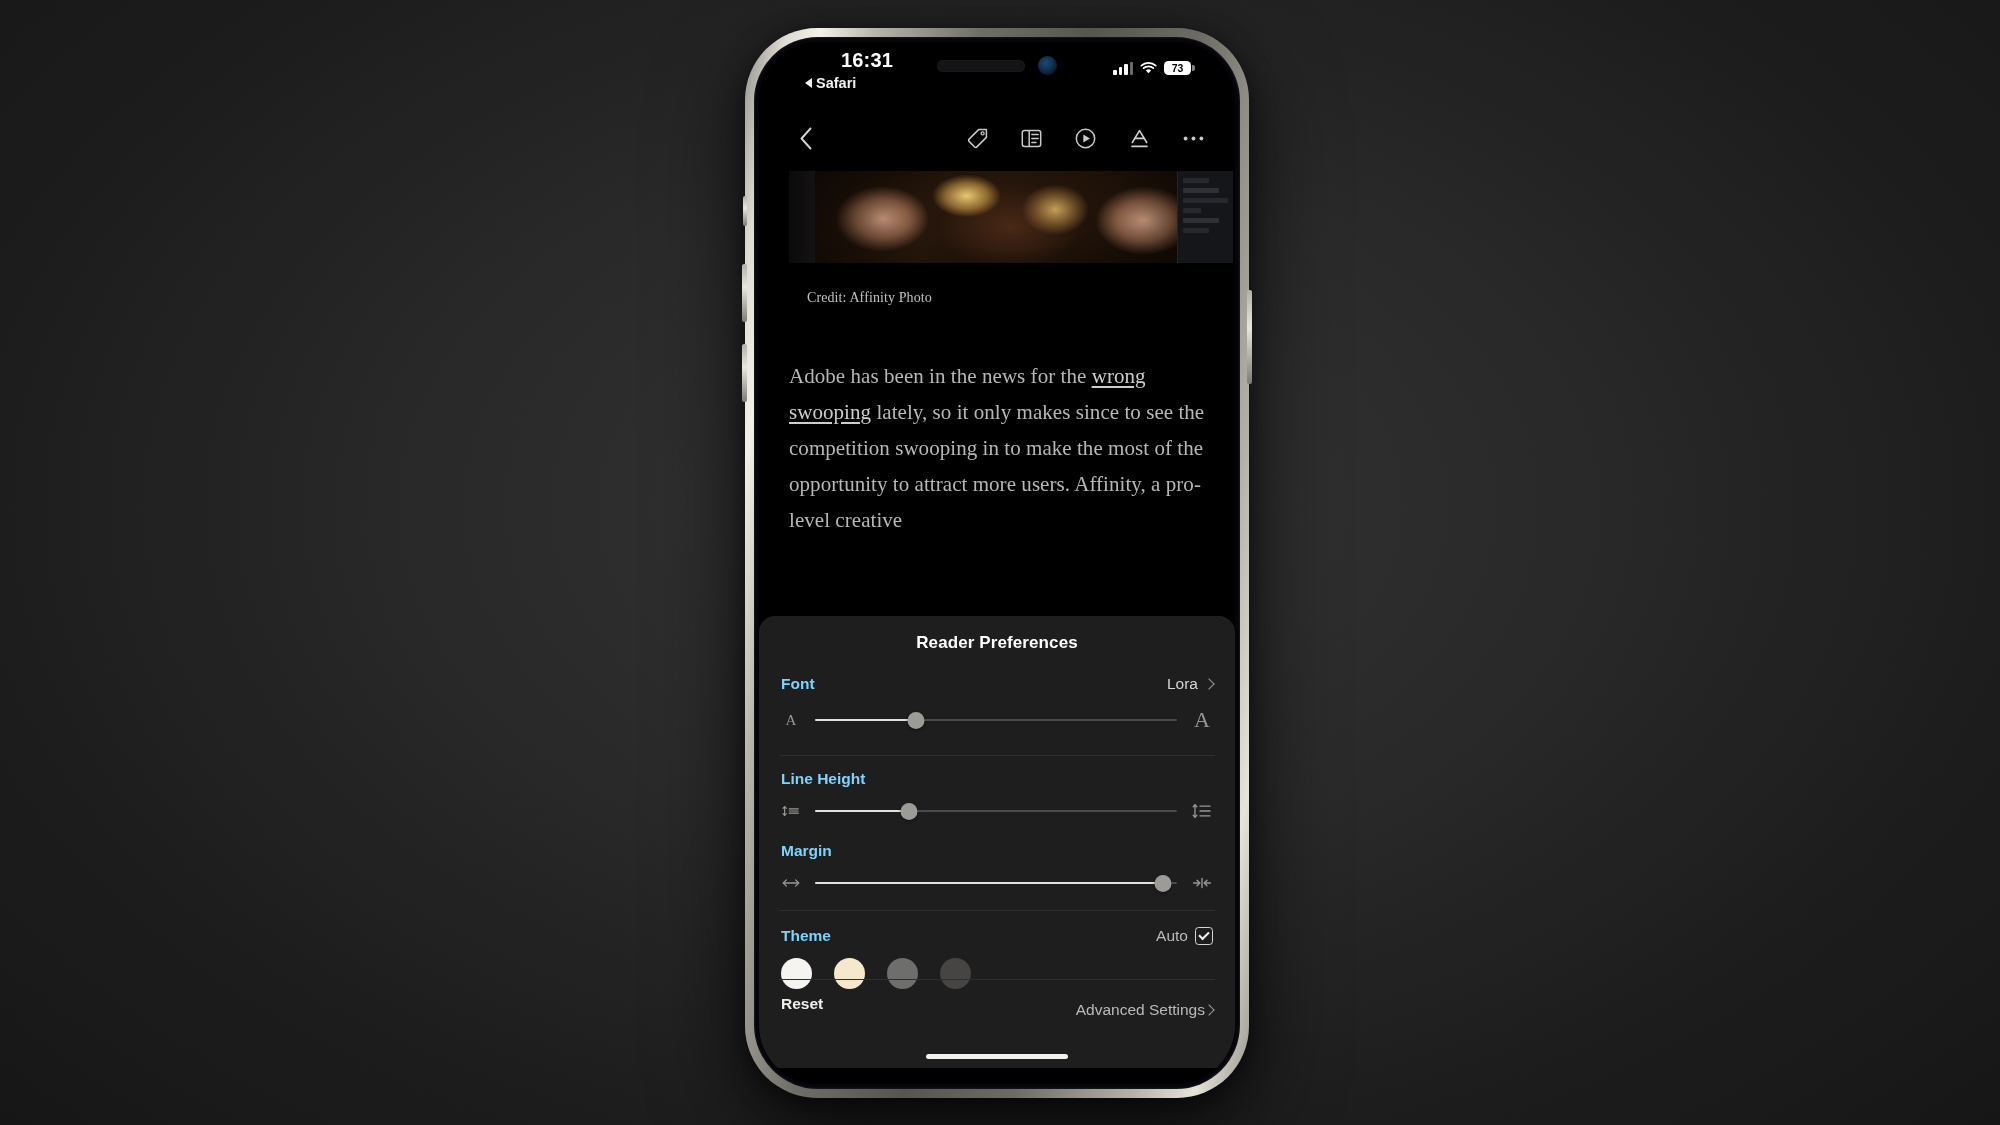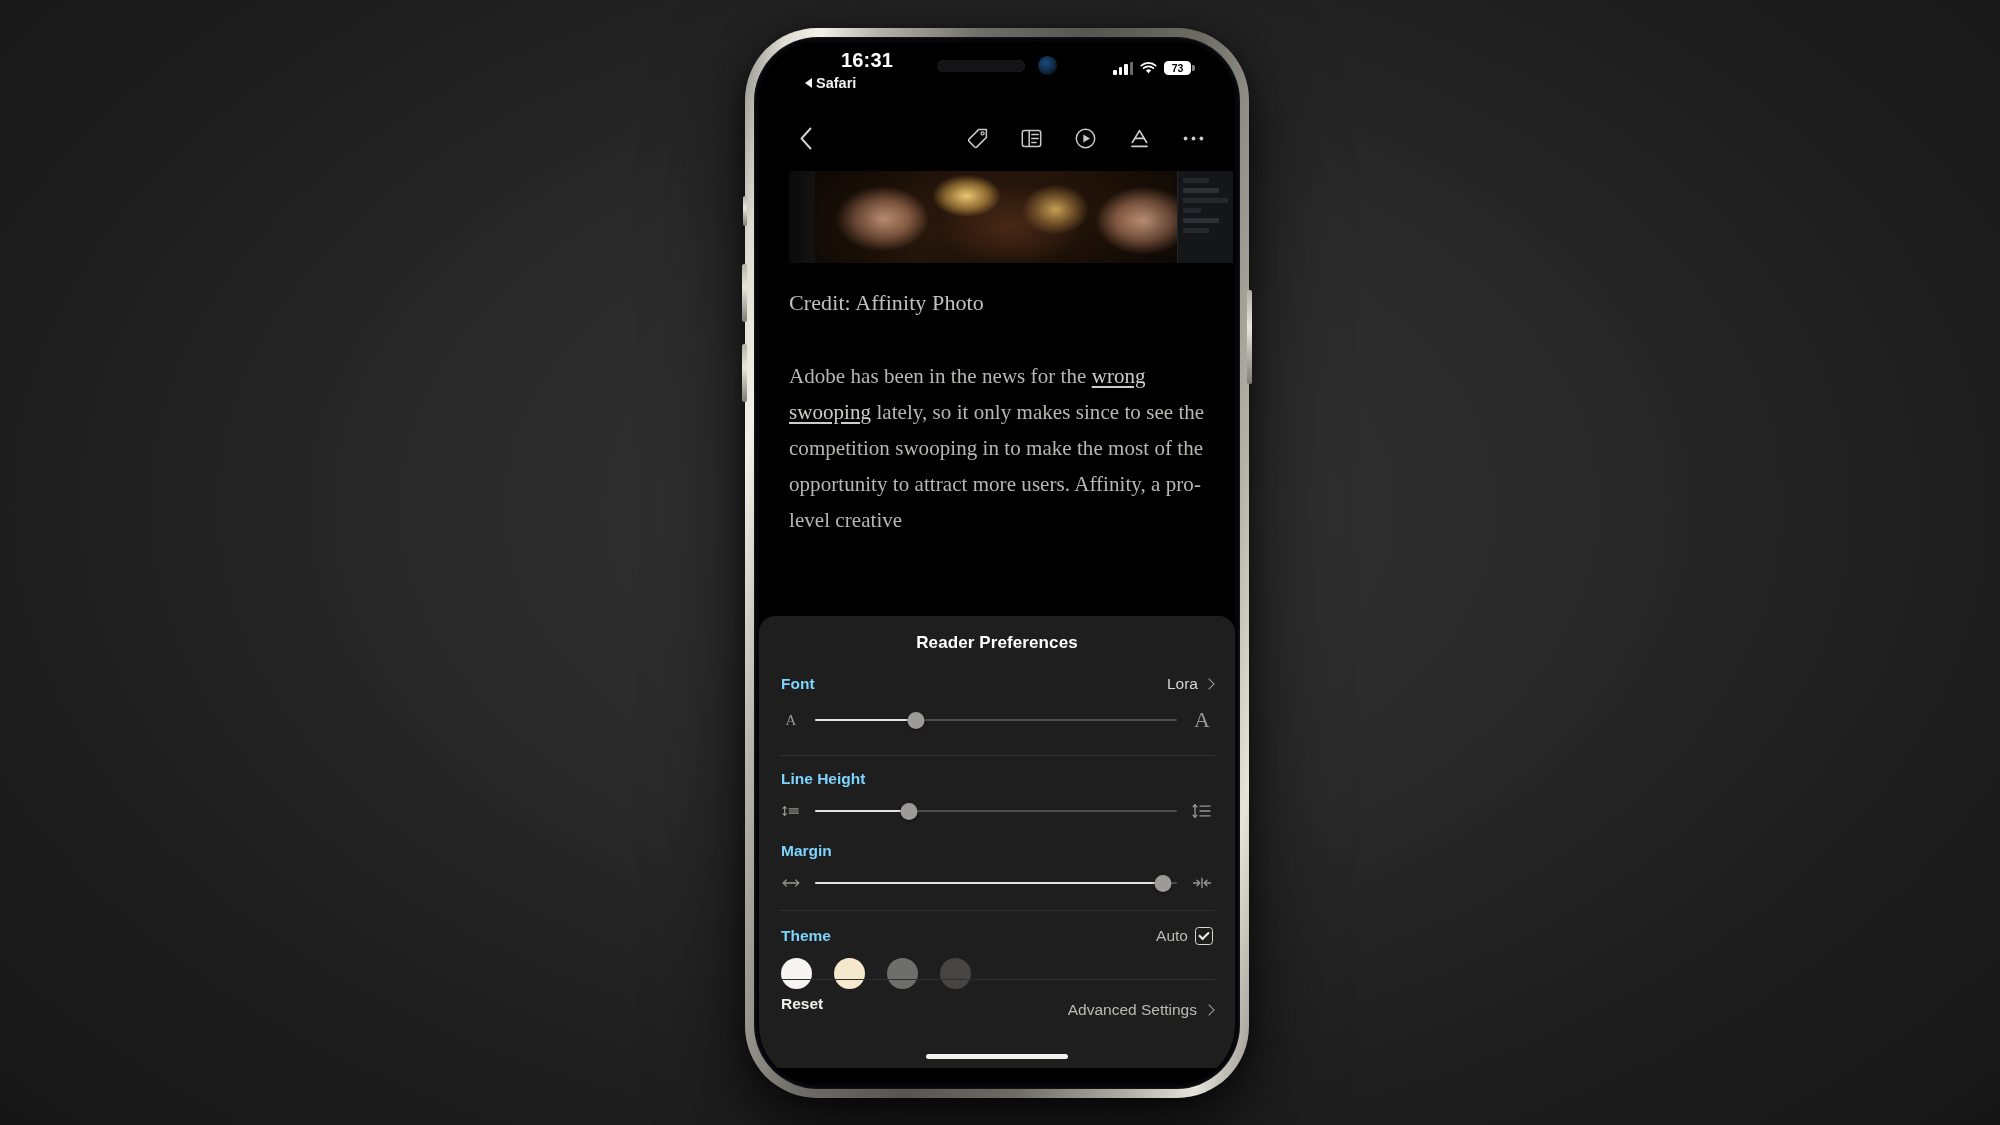--- a/index.html
+++ b/index.html
@@ -94,21 +94,21 @@
     filter: blur(.4px);
   }
   #hero .vign { position: absolute; inset: 0; background: radial-gradient(ellipse 230px 90px at 50% 50%, rgba(0,0,0,0) 35%, rgba(0,0,0,.55) 100%); }
   #hero .leftstrip { position: absolute; left: 0; top: 0; width: 26px; height: 100%; background: linear-gradient(90deg,#0a0a0c,#151312); }
   #hero .panel { position: absolute; right: 0; top: 0; width: 56px; height: 100%; background: #15161a; border-left: 1px solid #23252a; padding: 7px 5px; }
   #hero .panel .r { height: 5px; border-radius: 1px; background: #26282d; margin-bottom: 5px; }
   #hero .panel .r.s { width: 58%; }
   #hero .panel .r.t { width: 80%; background: #2e3036; }
   #hero .panel .r.u { width: 40%; }
 
-  #credit { position: absolute; left: 30px; top: 124px; font-family: "Liberation Serif", serif; font-size: 22px; color: #c3c1bd; letter-spacing: .1px; }
+  #credit { position: absolute; left: 48px; top: 124px; font-family: "Liberation Serif", serif; font-size: 14px; color: #c3c1bd; letter-spacing: .1px; }
 
   #para {
     position: absolute; left: 30px; top: 192px; width: 438px;
     font-family: "Liberation Serif", serif; font-size: 21px; line-height: 36px;
     color: #b9b7b3; letter-spacing: .05px;
   }
   #para a { color: #cfcdc9; text-decoration: underline; text-underline-offset: 3px; }
 
   
   #sheet {
@@ -134,21 +134,21 @@
   .cap { color: #9a9893; display: flex; align-items: center; justify-content: center; flex: 0 0 auto; }
 
   .swatches { display: flex; gap: 22px; padding-top: 13px; }
   .sw { width: 31px; height: 31px; border-radius: 50%; }
 
   .checkbox { width: 18px; height: 18px; border: 1.7px solid #d9d7d3; border-radius: 3.5px; display: flex; align-items: center; justify-content: center; }
   .checkbox .tick { width: 10px; height: 6px; border-left: 2px solid #f2f0ec; border-bottom: 2px solid #f2f0ec; transform: rotate(-45deg) translate(1px,-1px); }
 
   #footer { position: absolute; left: 0; right: 0; bottom: 49px; padding: 0 22px; display: flex; align-items: center; justify-content: space-between; }
   #reset { font-size: 15.5px; font-weight: 700; color: #f0efec; }
-  #adv { display: flex; align-items: center; gap: 8px; font-size: 15.5px; color: #bcbab6; margin-top: 12px; }
+  #adv { display: flex; align-items: center; font-size: 15.5px; color: #bcbab6; margin-top: 12px; }
 
   #home-ind { position: absolute; left: 50%; bottom: 9px; transform: translateX(-50%); width: 142px; height: 5px; border-radius: 3px; background: #f4f2ee; }
 </style>
 </head>
 <body>
 
 <div id="desk">
   <div id="phone">
 
     <div class="btn-side" id="b-silent"></div>

